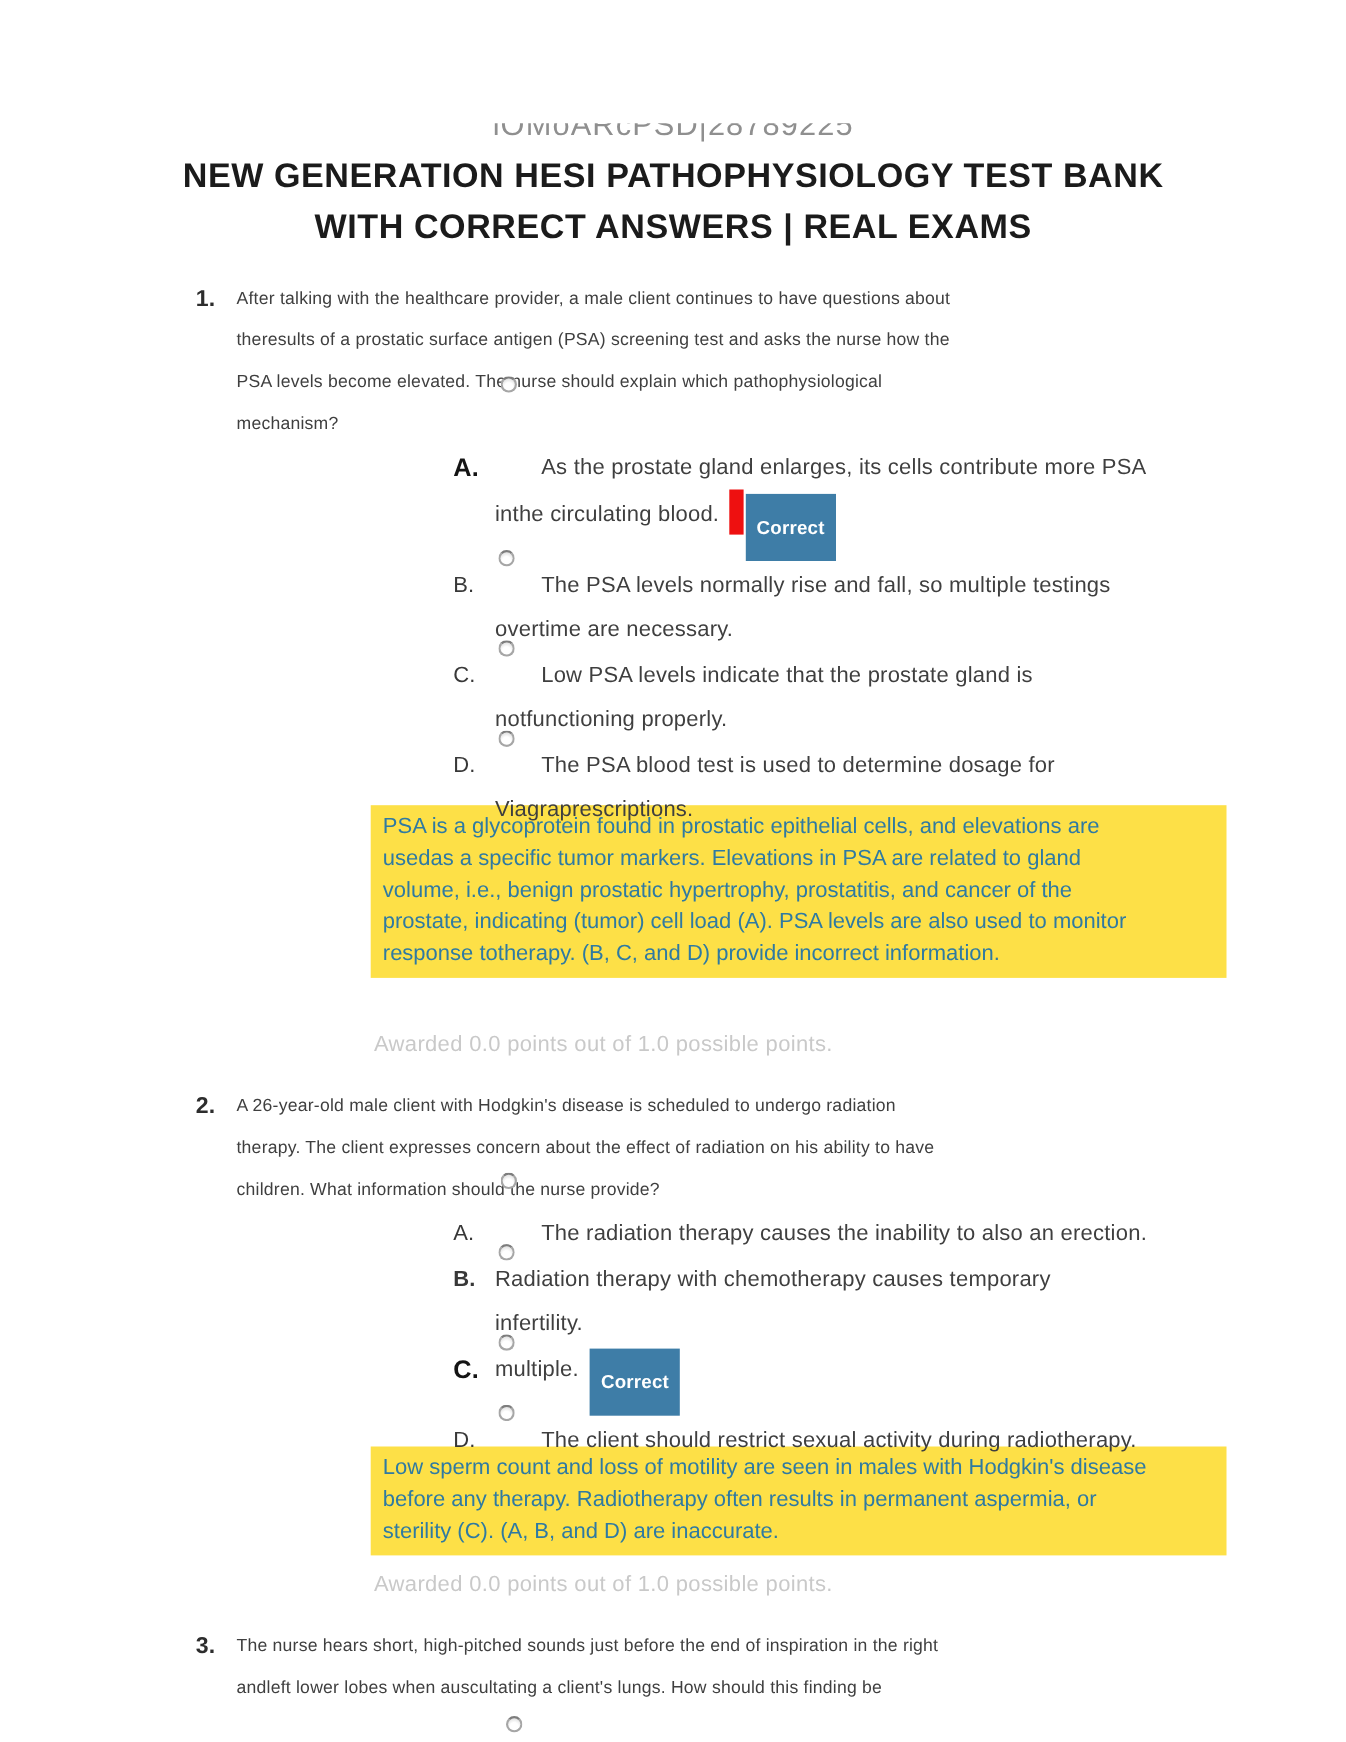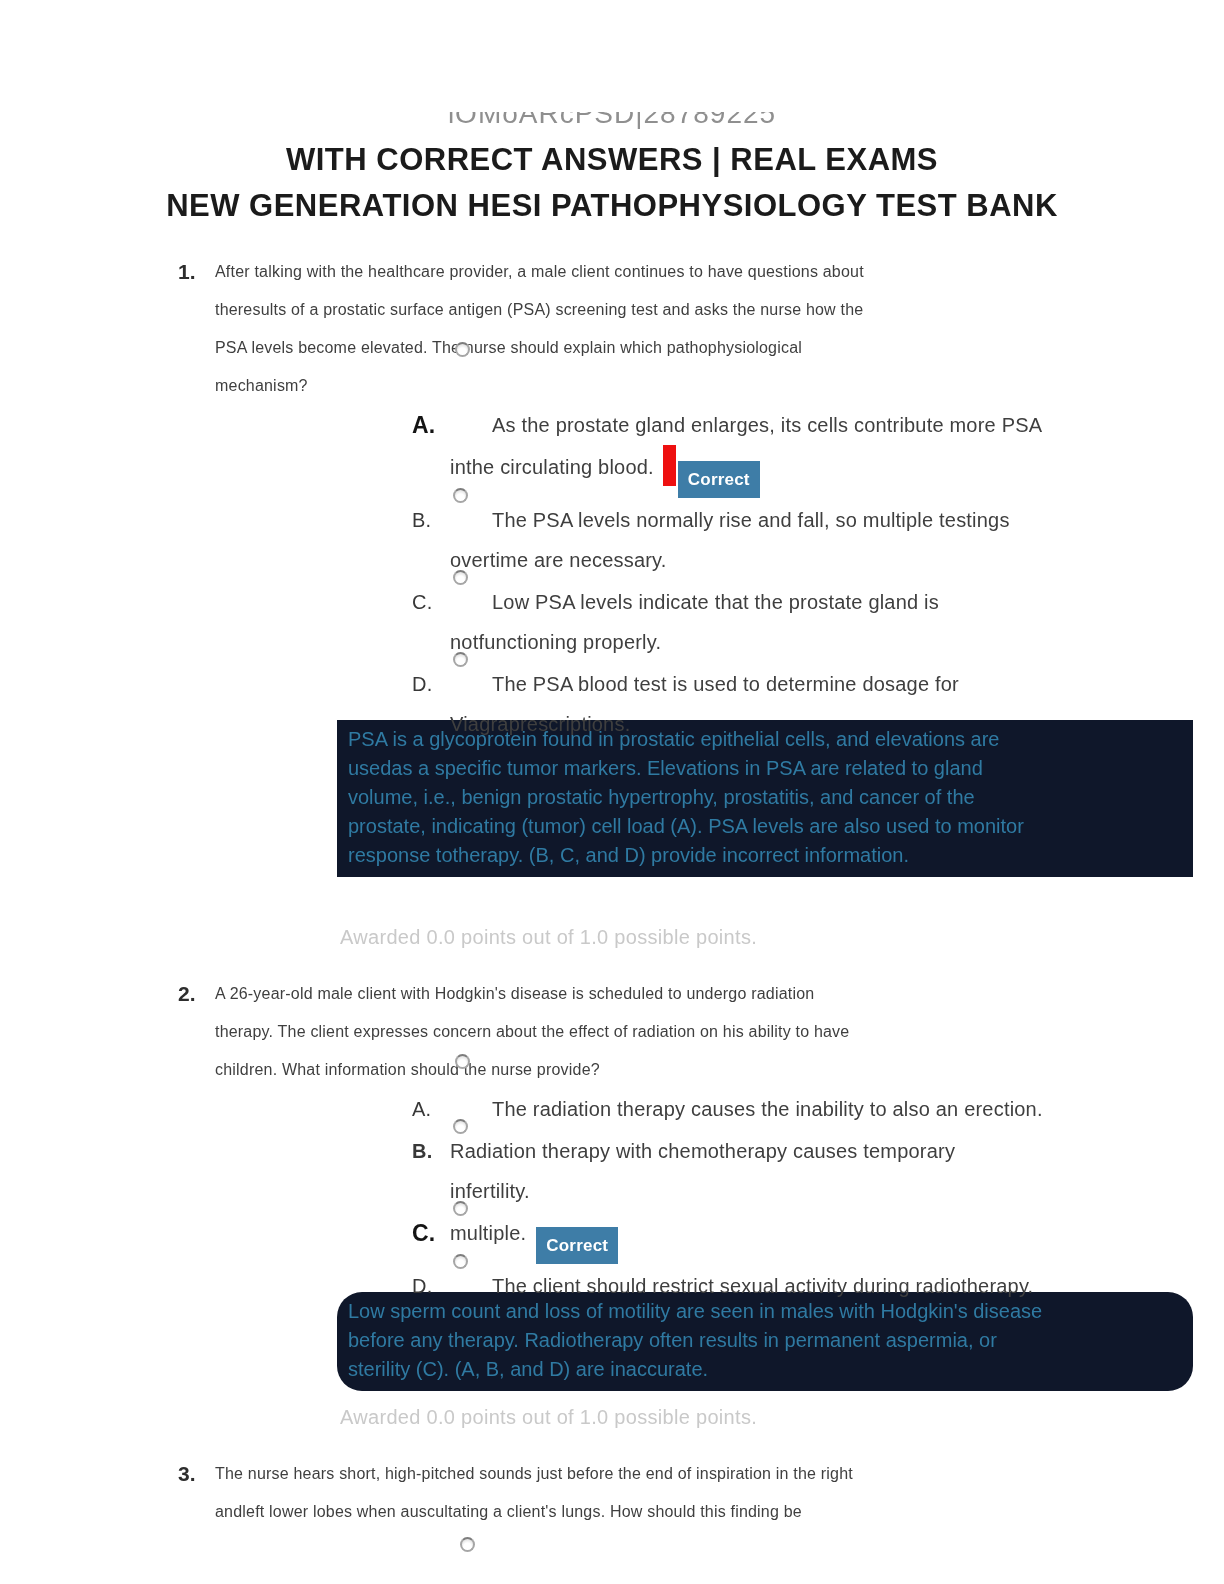--- a/index.html
+++ b/index.html
@@ -42,48 +42,48 @@
     background:radial-gradient(circle at 50% 70%, #ffffff 40%, #ececec 65%, #d0d0d0 100%);
     border:2px solid #a6a6a6;border-top-color:#7d7d7d;
   }
   .radio-row{height:0;line-height:0;overflow:visible;}
   .radio-flow{position:relative;left:41px;top:-12px;}
   .radio-abs{position:absolute;}
 
   .cursor{display:inline-block;width:13px;height:41px;background:#ee1010;vertical-align:-12px;margin-left:9px;}
   .badge{
     display:inline-block;background:#3e7da7;color:#ffffff;font-weight:700;font-size:17px;
-    line-height:37px;height:37px;padding:0 10px;vertical-align:-11px;margin-left:2px;
+    line-height:37px;height:37px;padding:12px 10px;vertical-align:-11px;margin-left:2px;
   }
   .badge.gap{margin-left:10px;}
 
   .explain{
-    position:relative;z-index:1;box-sizing:border-box;margin-left:159px;width:856px;
-    background:#0f172a;color:#2f7aa2;font-size:20px;padding:5px 11px 7px;
+    position:relative;z-index:1;box-sizing:border-box;margin-left:159px;width:778px;
+    background:#fde047;color:#2f7aa2;font-size:20px;padding:5px 11px 7px;
   }
   .eline{line-height:29px;}
   .explain1{margin-top:-26px;}
-  .explain2{margin-top:-16px;border-radius:25px;}
+  .explain2{margin-top:-16px;}
 
   .awarded{margin-left:162px;font-size:20px;color:#c9c9c9;letter-spacing:0.3px;line-height:24px;}
   .awarded1{margin-top:48px;}
   .awarded2{margin-top:14px;}
 </style>
 </head>
 <body>
 
 <div class="page">
 
   <div class="watermark-clip">
     <span>lOMoARcPSD|28789225</span>
   </div>
 
   <div class="title">
+    <div>NEW GENERATION HESI PATHOPHYSIOLOGY TEST BANK</div>
     <div>WITH CORRECT ANSWERS | REAL EXAMS</div>
-    <div>NEW GENERATION HESI PATHOPHYSIOLOGY TEST BANK</div>
   </div>
 
   <div class="question q1">
     <span class="qnum">1.</span>
     <div class="stem">
       <div class="sline">After talking with the healthcare provider, a male client continues to have questions about</div>
       <div class="sline">theresults of a prostatic surface antigen (PSA) screening test and asks the nurse how the</div>
       <div class="sline">PSA levels become elevated. The nurse should explain which pathophysiological</div>
       <div class="sline">mechanism?</div>
     </div>

